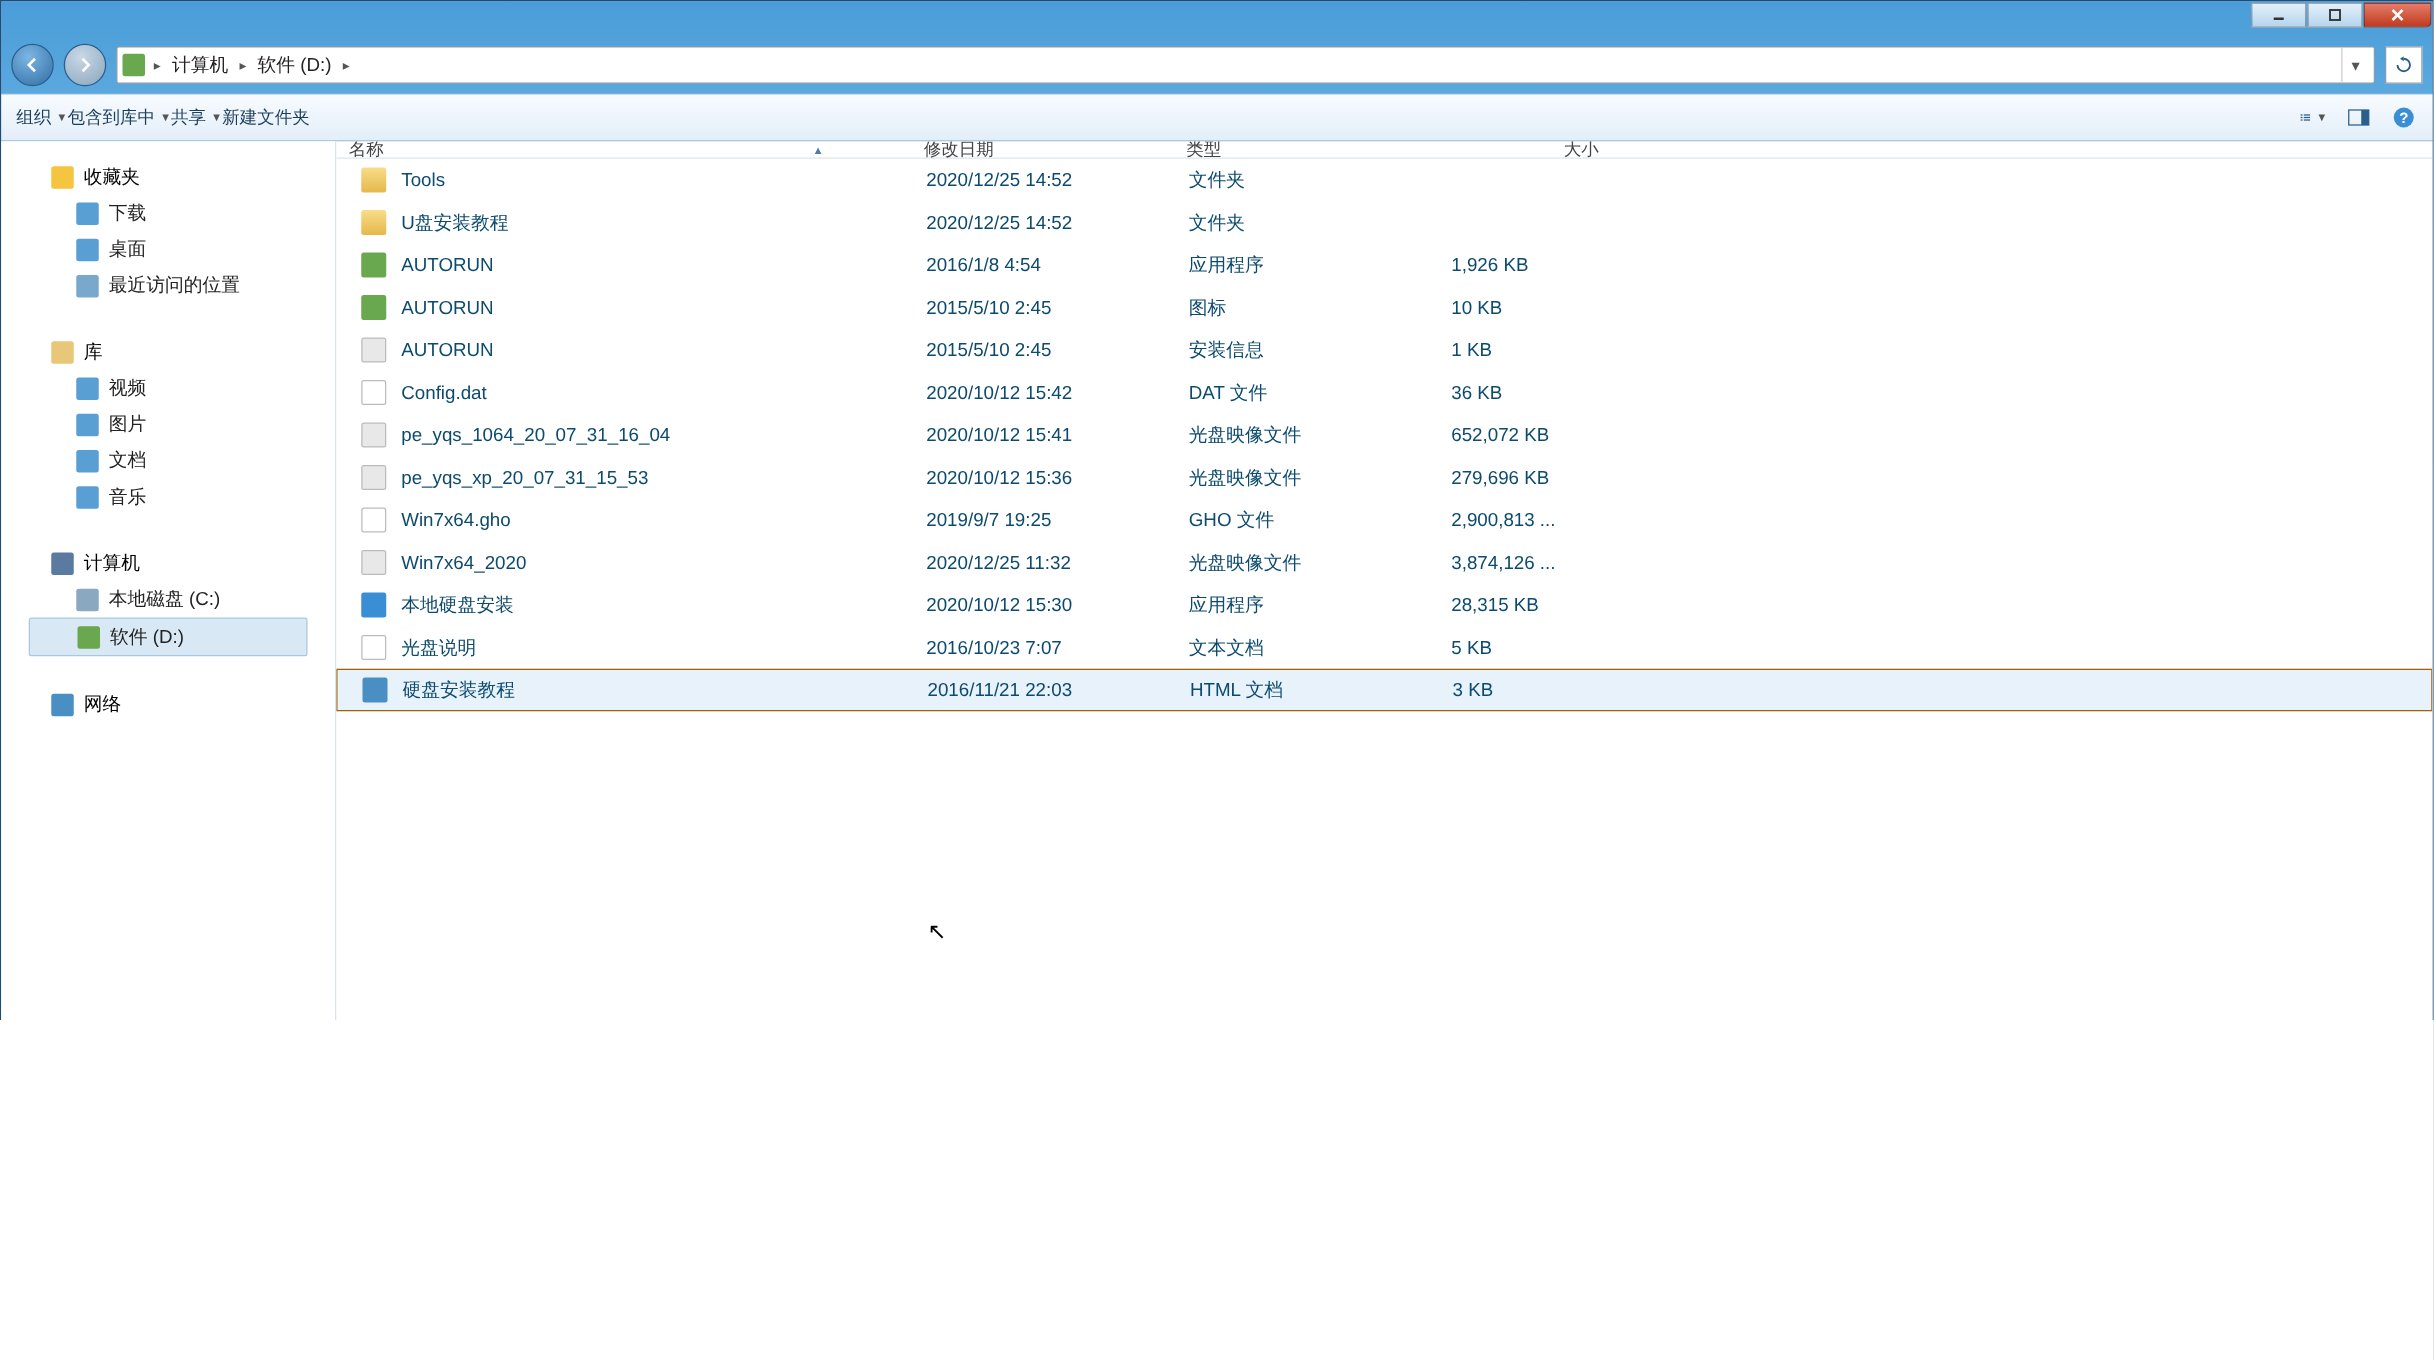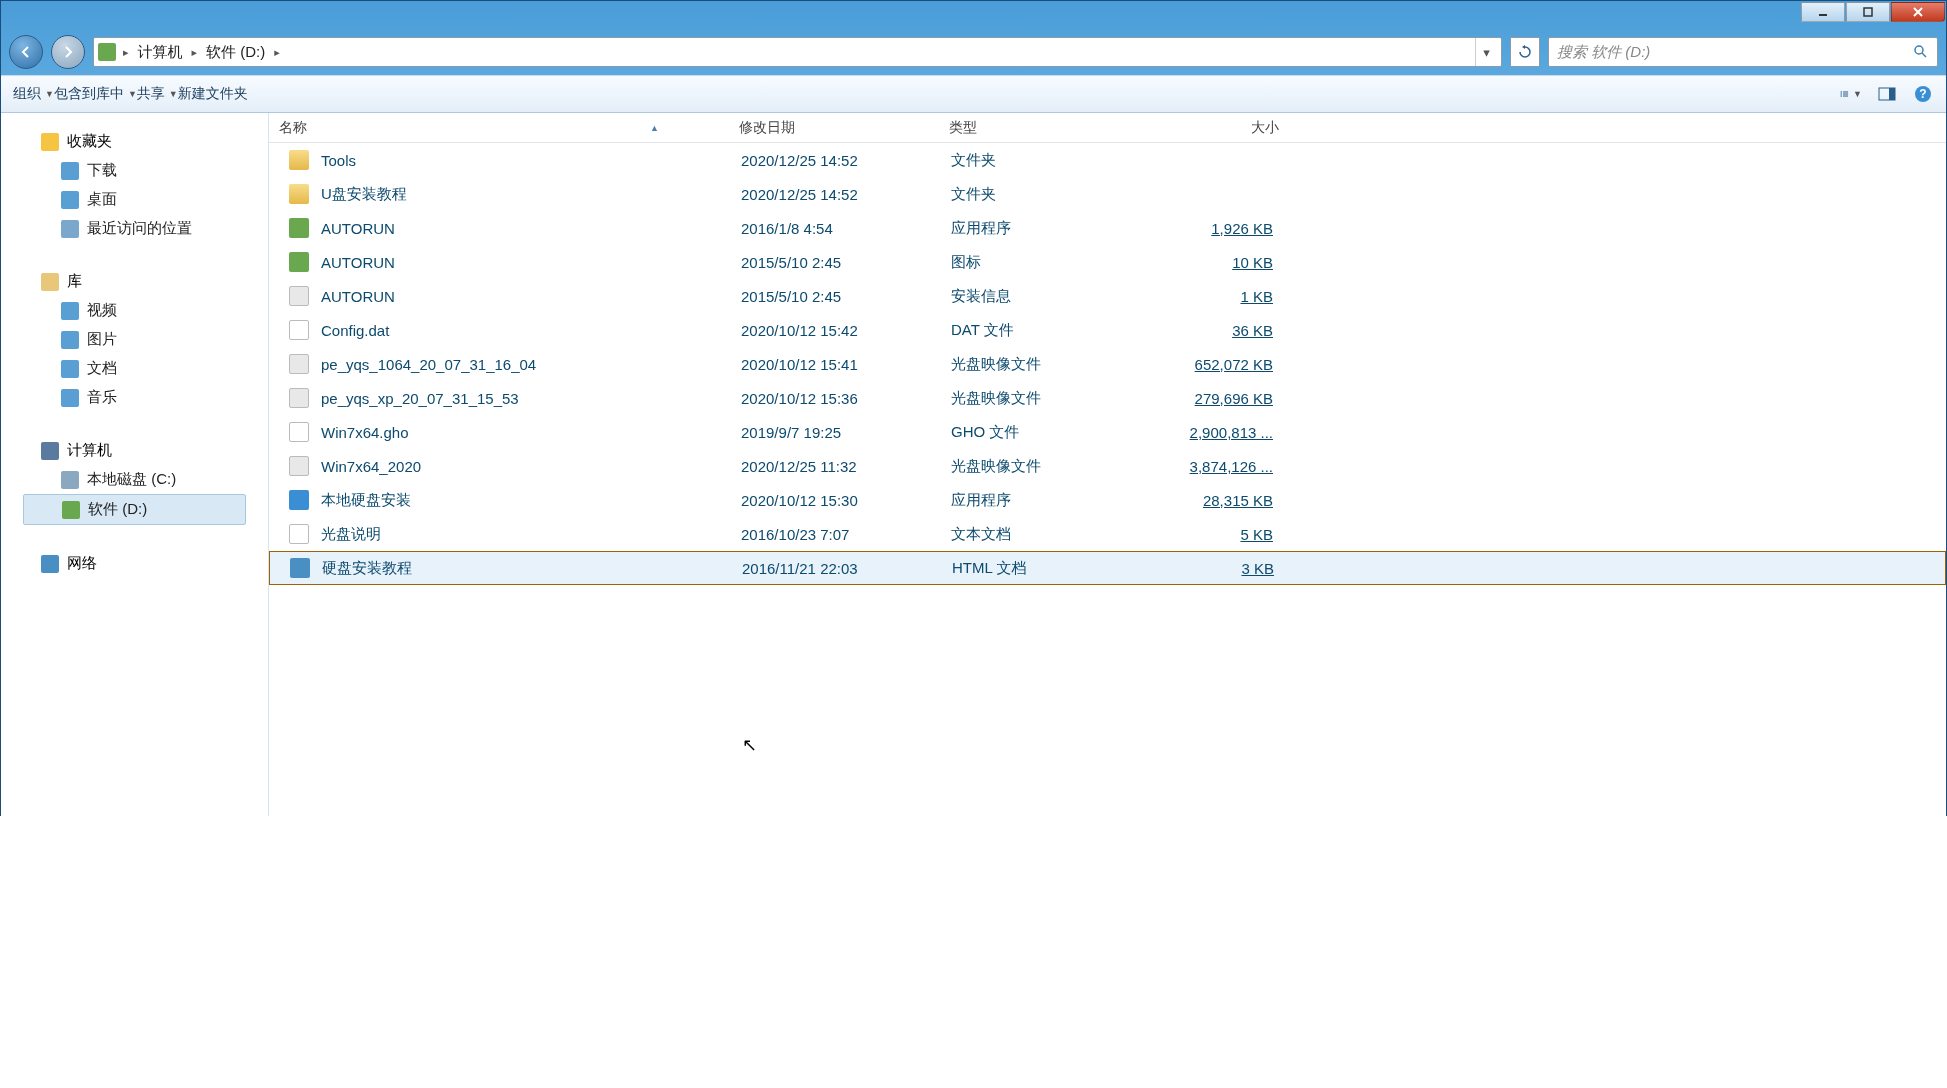--- a/index.html
+++ b/index.html
@@ -165,21 +165,21 @@
 .ic-doc { background: #5a9fd4; }
 .ic-mus { background: #5a9fd4; }
 .ic-comp { background: #5a7a9f; }
 .ic-drive { background: #8aa8c0; }
 .ic-drive2 { background: #6aa84f; }
 .ic-net { background: #4a8fc4; }
 .filepane { flex:1; display:flex; flex-direction:column; overflow:auto; }
 .col-head {
   display: flex;
   border-bottom: 1px solid #e0e6ec;
-  height: 30px;
+  height: 14px;
   align-items: center;
   font-size: 14px;
   color: #444;
 }
 .col { padding: 0 10px; }
 .col-name { width: 460px; display:flex; align-items:center; gap:6px;}
 .col-date { width: 210px; }
 .col-type { width: 210px; }
 .col-size { width: 140px; text-align: right; }
 .sort-arr { font-size:9px; color:#4a7faa; margin-left:auto; margin-right:60px;}
@@ -189,21 +189,21 @@
   height: 34px;
   font-size: 15px;
   color: #0c4a6e;
   padding-left: 2px;
 }
 .row.sel {
   background: #e8f2fb;
   border: 1px solid #a16207;
   border-radius: 0;
 }
-.row .col-size { text-align: right; padding-right: 18px; text-decoration: underline; }
+.row .col-size { text-align: left; padding-right: 18px; }
 .row-icon { width:20px; height:20px; margin: 0 6px 0 8px; border-radius:2px; }
 .ic-folder { background: linear-gradient(#f8dd8a,#e5b84a); }
 .ic-exe { background: #6aa84f; }
 .ic-ico { background: #6aa84f; }
 .ic-inf { background: #e8e8e8; border:1px solid #bbb; }
 .ic-dat { background: #fff; border:1px solid #bbb; }
 .ic-iso { background: #e8e8e8; border:1px solid #bbb; }
 .ic-gho { background: #fff; border:1px solid #bbb; }
 .ic-blue { background: #3a8fd4; }
 .ic-txt { background: #fff; border:1px solid #bbb; }
@@ -266,27 +266,20 @@
       <span class="bc-arrow">▸</span>
       <span style="flex:1"></span>
       <span class="bc-drop">▾</span>
     </div>
     <div class="refresh-box">
       <svg width="14" height="14" viewBox="0 0 14 14">
           <path d="M7 2 A5 5 0 1 1 2 7" stroke="#2a5e8c" stroke-width="1.5" fill="none"></path>
           <path d="M7 0 L7 4 L4 2 Z" fill="#2a5e8c"></path>
         </svg>
     </div>
-    <div class="search-box">
-      <span>搜索 软件 (D:)</span>
-      <svg width="16" height="16" viewBox="0 0 16 16">
-          <circle cx="6" cy="6" r="4" stroke="#3a7fb4" stroke-width="1.5" fill="none"></circle>
-          <path d="M9 9 L13 13" stroke="#3a7fb4" stroke-width="1.5"></path>
-        </svg>
-    </div>
   </div>
 
   <div class="toolbar">
     <div class="tb-item">
       <span>组织</span>
         <span class="tb-drop">▼</span>
     </div>
     <div class="tb-item">
       <span>包含到库中</span>
         <span class="tb-drop">▼</span>

